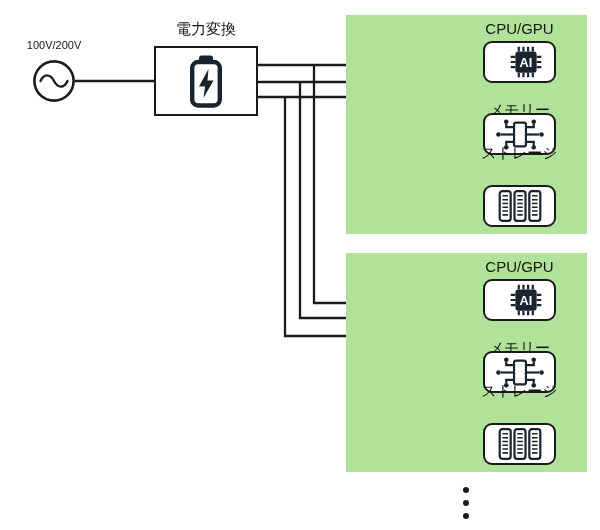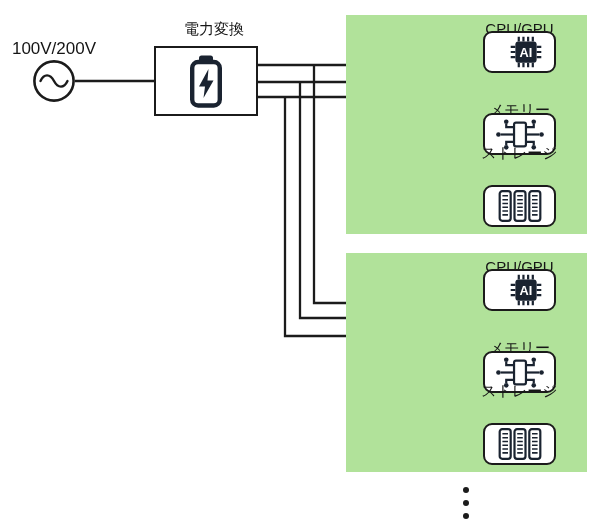--- a/index.html
+++ b/index.html
@@ -9,29 +9,29 @@
   }
   .wires{position:absolute;left:0;top:0;pointer-events:none;}
   .green{position:absolute;left:346px;width:241px;height:219px;background:#b1e29a;}
   .green.s1{top:15px;}
   .green.s2{top:253px;}
   .comp{
     position:absolute;left:137px;width:73px;height:42px;box-sizing:border-box;
     background:#ffffff;border:2.5px solid #1b1b1b;border-radius:9px;
     display:flex;align-items:center;justify-content:center;
   }
-  .comp.cpu{top:16px;padding-left:12px;} .comp.mem{top:98px;} .comp.sto{top:170px;}
+  .comp.cpu{top:26px;padding-left:12px;} .comp.mem{top:98px;} .comp.sto{top:170px;}
   .comp-label{
     position:absolute;left:97px;width:153px;text-align:center;
     font-size:15px;line-height:16px;white-space:nowrap;
   }
   .comp-label.cpu{top:6px;} .comp-label.mem{top:87px;} .comp-label.sto{top:130px;}
-  .src-label{position:absolute;left:1px;top:39px;width:106px;text-align:center;font-size:17px;}
+  .src-label{position:absolute;left:1px;top:39px;width:106px;text-align:center;font-size:11px;}
   .ac{position:absolute;left:32px;top:59px;}
-  .conv-label{position:absolute;left:162px;top:20px;width:104px;text-align:center;font-size:15px;}
+  .conv-label{position:absolute;left:154px;top:20px;width:104px;text-align:center;font-size:15px;}
   .conv-box{
     position:absolute;left:154px;top:46px;width:104px;height:70px;box-sizing:border-box;
     background:#fff;border:2.5px solid #1b1b1b;
     display:flex;align-items:center;justify-content:center;
   }
   .dots{position:absolute;left:463px;top:487px;display:flex;flex-direction:column;align-items:center;}
   .dot{width:6px;height:6px;border-radius:50%;background:#1b1b1b;margin-bottom:7px;}
 </style>
 </head>
 <body>

